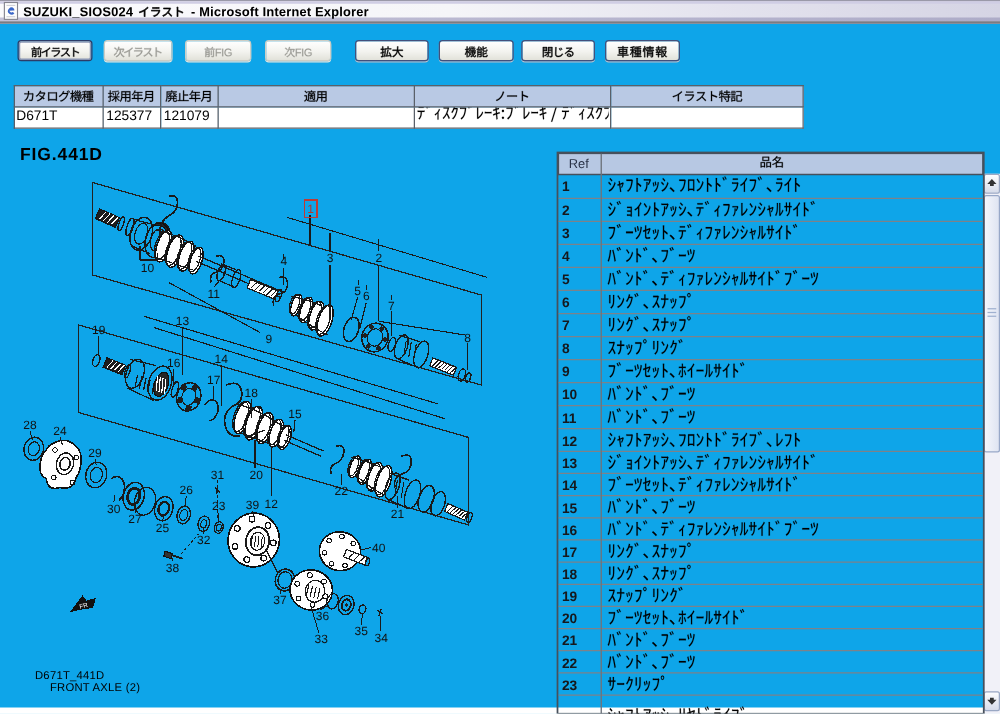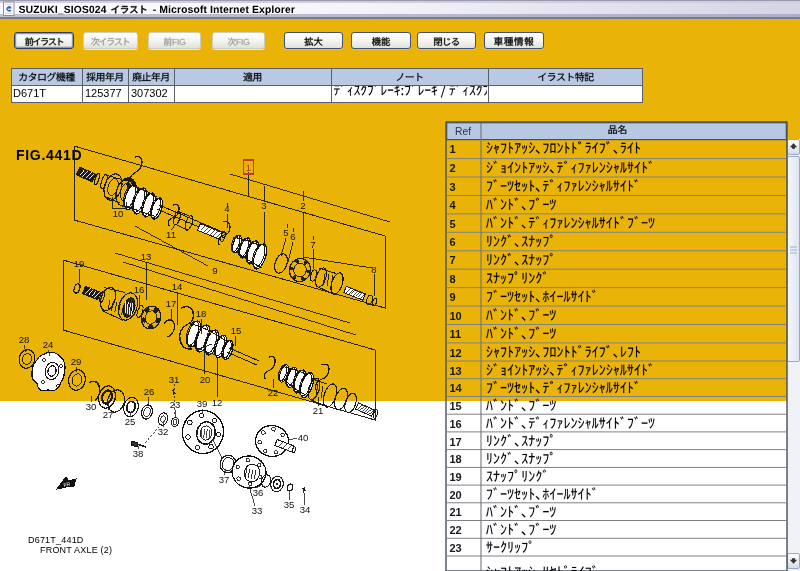--- a/index.html
+++ b/index.html
@@ -1,31 +1,31 @@
 <!DOCTYPE html>
 <html><head><meta charset="utf-8"><style>
 * { margin:0; padding:0; box-sizing:border-box; }
 html,body { width:800px; height:571px; background:#fff; font-family:"Liberation Sans", sans-serif; overflow:hidden; }
-#page { position:relative; width:800px; height:401px; background:#eab308; }
+#page { position:relative; width:800px; height:566px; background:#0ea5e9; }
 .abs { position:absolute; }
 #titlebar { left:0; top:0; width:800px; height:19px;
   background: linear-gradient(to right, #fbfbfd 0%, #f5f5f8 45%, #e4e3ee 72%, #d5d4e4 100%); }
 #titlebar .t1 { position:absolute; left:0; top:0; width:800px; height:1px; background:#9a99a8; }
 #titlebar .t2 { position:absolute; left:0; top:1px; width:800px; height:1.5px; background:#cfcde4; }
 #titlebar .b1 { position:absolute; left:0; top:14px; width:800px; height:2.5px; background:linear-gradient(to right,#c4c2d8,#aeacc8); }
 #titlebar .b2 { position:absolute; left:0; top:16.5px; width:800px; height:2.5px; background:#7b7b83; }
 .btn { position:absolute; top:32.3px; height:16.8px; border-radius:3px; background:linear-gradient(#ffffff, #f3f3ef 55%, #e2e2da); border:1px solid #cccdc5; box-shadow:0 1px 0 #e8e8e2; }
 .btn.en { border:1.3px solid #42507c; box-shadow:0 1px 0 #b8bdcc; }
 .btn.def { border:1.5px solid #2c3c68; box-shadow:0 0 0 1.2px #8a96b4 inset; }
 table { border-collapse:collapse; }
 #ctab { left:11px; top:68px; width:632px; height:35px; border:1.2px solid #47505c; }
 #ctab td { border:1px solid #5a6069; }
 #ctab .h td { background:#b9c9e4; height:16.5px; }
 #ctab .r td { background:#fff; height:16.5px; }
-#fig { left:16px; top:115px; font-size:14px; font-weight:bold; letter-spacing:0.7px; color:#000;margin-top:32px; }
+#fig { left:16px; top:115px; font-size:14px; font-weight:bold; letter-spacing:0.7px; color:#000; }
 #cap1 { left:16px; top:535px; font-size:9px; color:#000; letter-spacing:0.2px;padding-left:12px;}
 #cap2 { left:16px; top:544.5px; font-size:9px; color:#000; letter-spacing:0.2px;padding-left:24px;}
 #dat { left:11px; top:68px; width:632px; font-size:11px; color:#000; }
 #sb { left:787px; top:139px; width:13px; height:432px; background:#f1f1f8; border-left:1px solid #e2e2ec; }
 .sbtn { position:absolute; left:787px; width:13px; height:16px; background:linear-gradient(#fdfdfe,#d7dcea); border:1px solid #9aa8c4; border-radius:2px; }
 #sth { position:absolute; left:787px; top:156px; width:13px; height:206px; background:linear-gradient(to right,#f4f6fb,#dfe4f2); border:1px solid #98a8c8; border-radius:2px; }
 svg { position:absolute; left:0; top:0; }
 </style></head>
 <body>
 <div id="page">
@@ -59,21 +59,21 @@
           <td></td>
           <td></td>
           <td></td>
           <td></td>
         </tr>
       </tbody>
     </table>
   <div id="dat" class="abs">
       <span class="abs" style="left:2px;top:19px;">D671T</span>
     <span class="abs" style="left:74px;top:19px;">125377</span>
-    <span class="abs" style="left:120px;top:19px;">307302</span>
+    <span class="abs" style="left:120px;top:19px;">121079</span>
     </div>
   <div id="fig" class="abs">FIG.441D</div>
   <div id="sb" class="abs"></div>
   <div id="sth"></div>
   <div class="sbtn" style="top:139px;"></div>
   <div class="sbtn" style="top:553px;"></div>
   <div id="cap1" class="abs">D671T_441D</div>
   <div id="cap2" class="abs">FRONT AXLE (2)</div>
   <svg width="800" height="571" viewBox="0 0 800 571">
     <defs>

